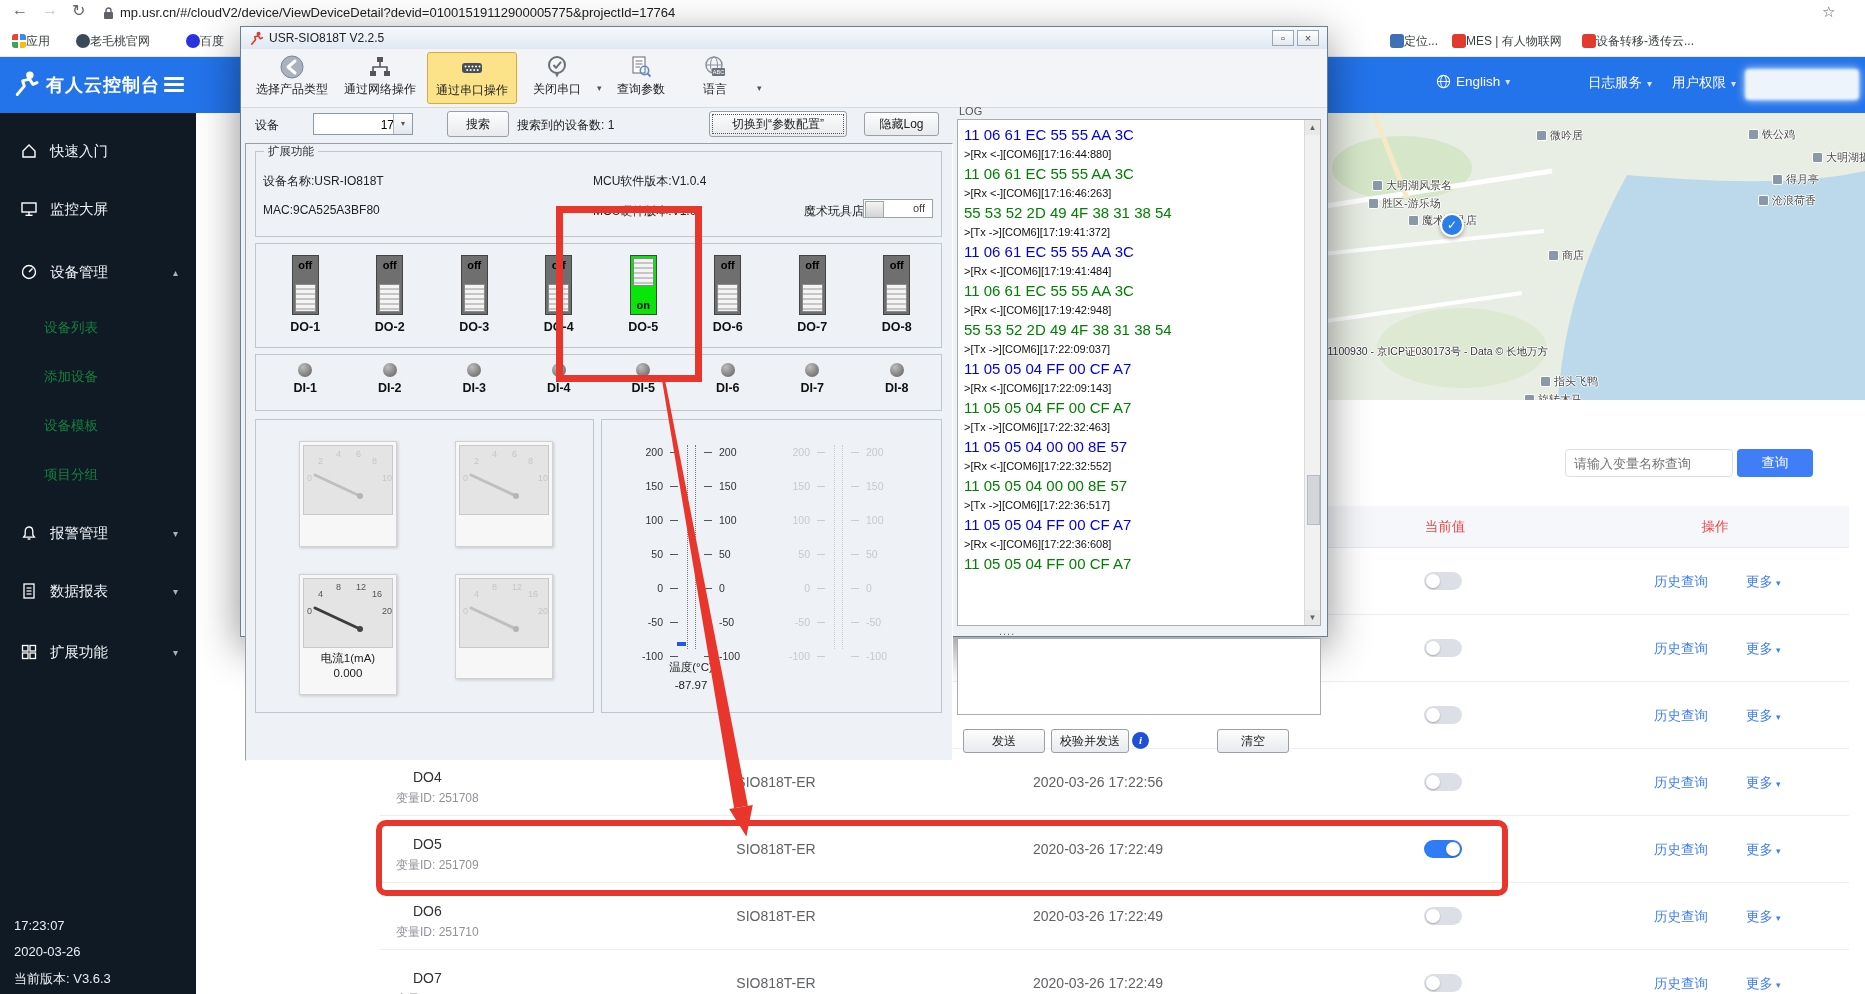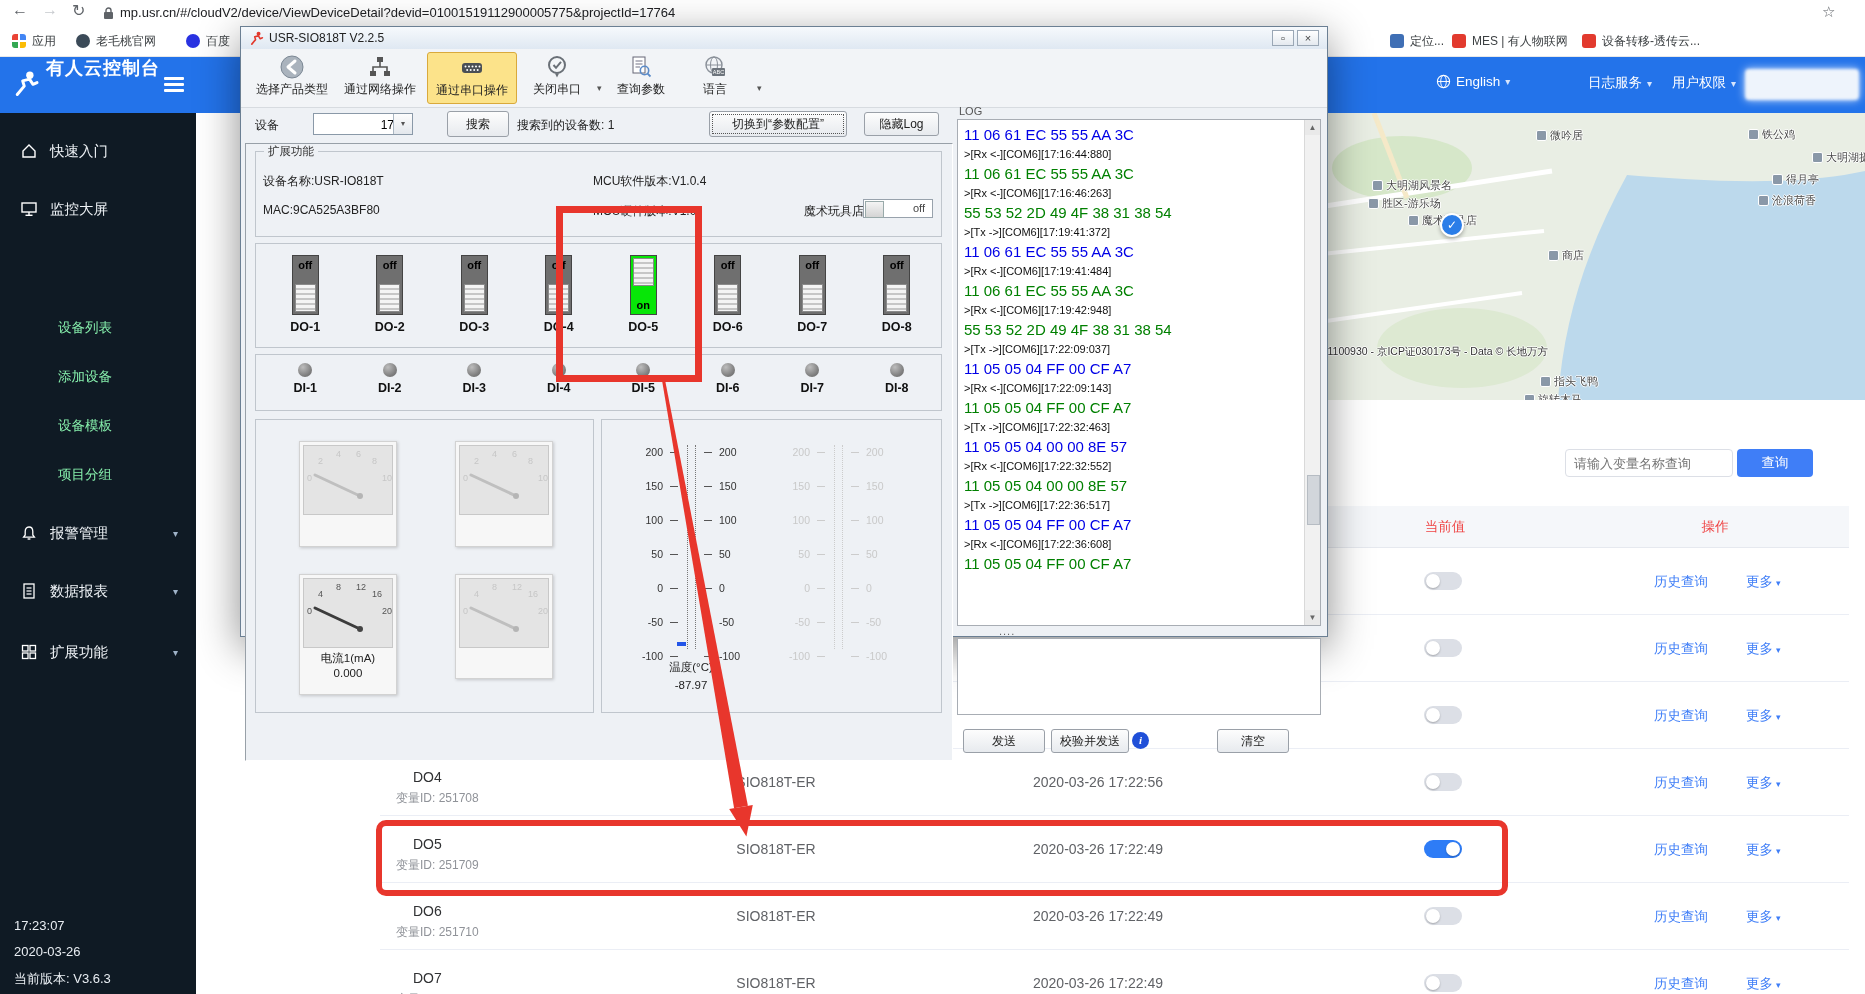--- a/index.html
+++ b/index.html
@@ -4,38 +4,38 @@
 <style>
   html,body{margin:0;padding:0;width:1865px;height:994px;overflow:hidden;background:#fff;
     font-family:"Liberation Sans","DejaVu Sans",sans-serif;-webkit-font-smoothing:antialiased;}
   .abs{position:absolute}
   
   #urlrow{position:absolute;left:0;top:0;width:1865px;height:26px;background:#fff;border-bottom:1px solid #ececec;z-index:2}
   #urlrow .navic{position:absolute;top:1px;font-size:16px;color:#5f6368}
   #urlrow .url{position:absolute;left:120px;top:5px;font-size:13px;color:#202124;white-space:nowrap}
   #urlrow .star{position:absolute;left:1822px;top:3px;font-size:15px;color:#5f6368}
   #bookmarks{position:absolute;left:0;top:26px;width:1865px;height:30px;background:#fff;border-bottom:1px solid #e8e8e8;z-index:2}
-  .bm{position:absolute;top:7px;height:16px;font-size:12px;color:#3c4043;white-space:nowrap;display:flex;align-items:center;gap:6px}
+  .bm{position:absolute;top:7px;height:16px;font-size:12px;color:#3c4043;white-space:nowrap;display:flex;align-items:center;}
   .fav{width:14px;height:14px;border-radius:3px;display:inline-block;flex:0 0 auto}
   
   #bluebar{position:absolute;left:0;top:56px;width:1865px;height:57px;background:#2373ea;z-index:1}
-  #brand{position:absolute;left:0;top:0;width:196px;height:57px;display:flex;align-items:flex-start}
+  #brand{position:absolute;left:0;top:0;width:196px;height:57px;display:flex;align-items:center}
   #brand .btxt{color:#fff;font-size:18px;font-weight:bold;margin-left:8px;letter-spacing:1px}
   #hamb{position:absolute;left:164px;top:21px;width:20px;height:15px}
   #hamb i{display:block;height:3px;background:#fff;margin-bottom:3px;border-radius:1px}
   .topmenu{position:absolute;top:18px;color:#fff;font-size:13.5px;display:flex;align-items:center;gap:5px}
   .topmenu .caret{font-size:10px;color:#d6e5fd}
   #userchip{position:absolute;left:1745px;top:13px;width:114px;height:31px;background:#eef4fc;border-radius:4px;
     box-shadow:0 0 8px rgba(255,255,255,.8);filter:blur(1.5px)}
   
   #sidebar{position:absolute;left:0;top:113px;width:196px;height:881px;background:#0f1a24;z-index:1}
   .sitem{position:absolute;left:0;width:196px;height:44px;display:flex;align-items:center;color:#eef2f6;font-size:14.5px;cursor:pointer}
   .sitem .ic{width:18px;height:18px;margin-left:20px;margin-right:12px;flex:0 0 auto}
   .sitem .chev{position:absolute;right:18px;font-size:10px;color:#9fb3c8}
-  .ssub{position:absolute;left:0;width:196px;height:40px;display:flex;align-items:center;color:#86efac;font-size:13.5px;padding-left:58px;box-sizing:border-box;cursor:pointer}
+  .ssub{position:absolute;left:0;width:196px;height:40px;display:flex;align-items:center;color:#15803d;font-size:13.5px;padding-left:44px;box-sizing:border-box;cursor:pointer}
   .sfoot{position:absolute;left:14px;color:#e8edf2;font-size:13px}
   
   #map{position:absolute;left:1312px;top:113px;width:553px;height:287px;overflow:hidden;z-index:1;background:#e9eee4}
   .poi{position:absolute;font-size:11px;color:#4a4a4a;white-space:nowrap;display:flex;align-items:center;gap:3px;
     text-shadow:1px 0 #fff,-1px 0 #fff,0 1px #fff,0 -1px #fff}
   .poi .pic{width:9px;height:9px;border-radius:2px;background:#8a98a8;border:1px solid #fff;flex:0 0 auto;text-shadow:none}
   #mappin{position:absolute;left:128px;top:100px;width:20px;height:20px;background:#2b7de8;border:2px solid #fff;border-radius:50%;
     color:#fff;font-size:12px;line-height:20px;text-align:center;box-shadow:0 2px 4px rgba(0,0,0,.3)}
   #mapattr{position:absolute;left:5px;top:232px;font-size:10.5px;color:#333;text-shadow:1px 0 #fff,-1px 0 #fff,0 1px #fff,0 -1px #fff;white-space:nowrap}
   
@@ -231,20 +231,28 @@
       <line x1="5.5" y1="15.3" x2="12.5" y2="15.3" stroke="#fff" stroke-width="1.4"></line>
     </svg>
     <span>监控大屏</span>
   </div>
   <div class="sitem" style="top:16px">
     <svg class="ic" viewBox="0 0 18 18">
       <path d="M3 9 L9 3 L15 9 V15 H3 Z" stroke="#fff" fill="none" stroke-width="1.4"></path>
     </svg>
     <span>快速入门</span>
   </div>
+  <div class="sitem" style="top:137px">
+    <svg class="ic" viewBox="0 0 18 18">
+      <circle cx="9" cy="9" r="6.5" stroke="#fff" fill="none" stroke-width="1.4"></circle>
+      <line x1="9" y1="9" x2="12.5" y2="5.5" stroke="#fff" stroke-width="1.4"></line>
+    </svg>
+    <span>设备管理</span>
+    <span class="chev">▴</span>
+  </div>
   <div>
 
   <div class="ssub" style="top: 195px;">设备列表</div>
       <div class="ssub" style="top: 244px;">添加设备</div>
       <div class="ssub" style="top: 293px;">设备模板</div>
       <div class="ssub" style="top: 342px;">项目分组</div>
     </div>
   <div class="sitem" style="top:398px">
     <svg class="ic" viewBox="0 0 18 18">
       <path d="M9 3 C6.2 3 5.2 5 5.2 7.6 L5.2 11 L3.6 13.2 H14.4 L12.8 11 V7.6 C12.8 5 11.8 3 9 3 Z" stroke="#fff" fill="none" stroke-width="1.3"></path>

